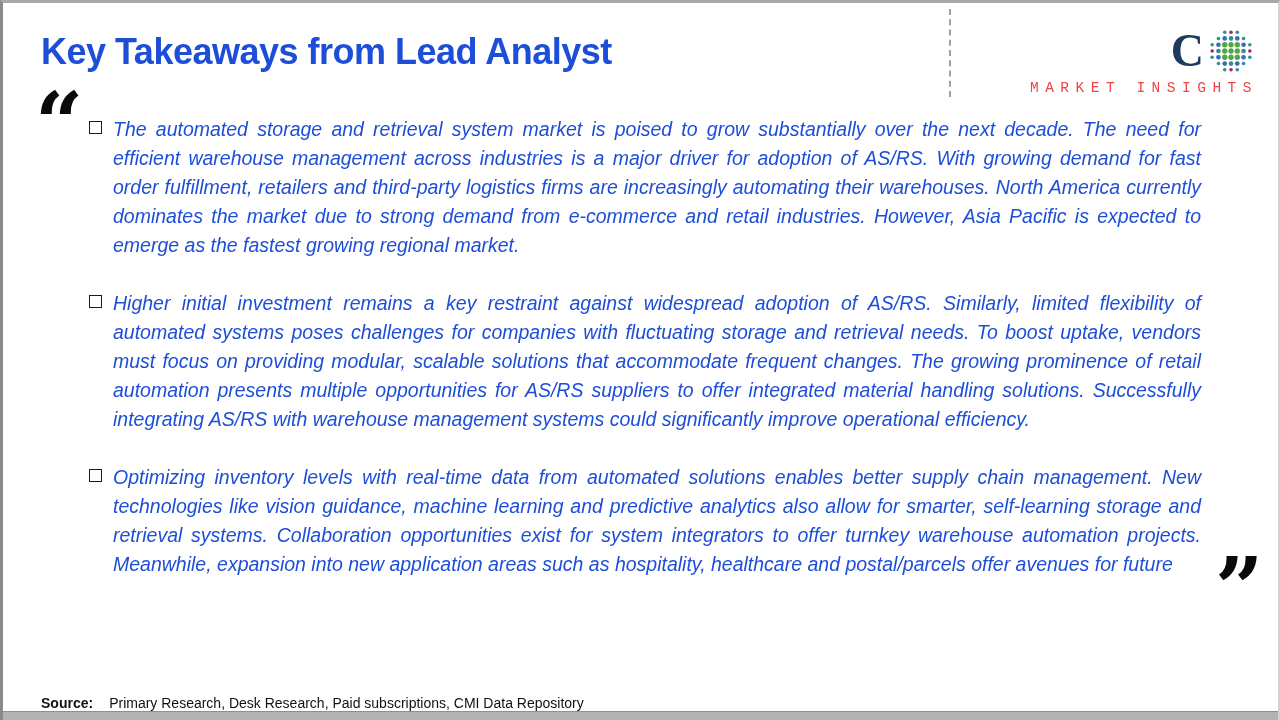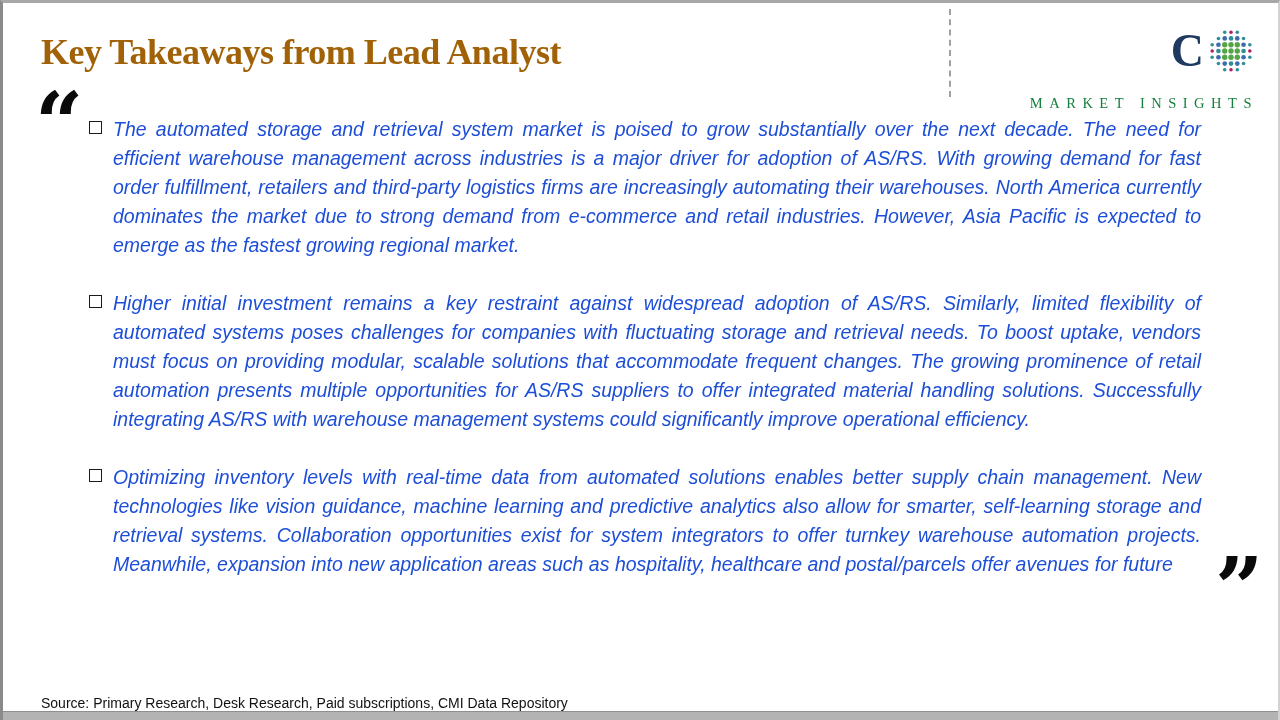--- a/index.html
+++ b/index.html
@@ -9,40 +9,39 @@
     background:#ffffff;
     box-sizing:border-box;
     border-left:3px solid #8a8a8a;
     border-top:3px solid #a8a8a8;
     border-right:2px solid #d2d2d2;
     overflow:hidden;
     font-family:"Liberation Sans",sans-serif;
   }
   .page-title{
     position:absolute;left:38px;top:28px;
-    font-size:36px;font-weight:bold;color:#a16207;
+    font-size:36px;font-weight:bold;color:#1d4ed8;
     letter-spacing:-0.5px;
-    font-family:Liberation Serif, serif;
   }
   
   .logo{
     position:absolute;right:20px;top:22px;width:296px;
     text-align:center;
   }
   .logo-row{
     display:flex;align-items:center;justify-content:flex-end;
     color:#20395f;
     font-family:"Liberation Serif",serif;
     font-weight:700;font-size:46px;line-height:1;
   }
   .logo-row .globe{width:52px;height:52px;margin:0 1px;display:block;}
   .logo-tagline{
-    margin-top:18px;
-    font-family:Liberation Serif, serif;
-    font-size:14.5px;color:#15803d;
+    margin-top:3px;
+    font-family:Liberation Mono, monospace;
+    font-size:14.5px;color:#ef4444;
     letter-spacing:6.5px;white-space:nowrap;
     text-align:right;
   }
   .separator{
     position:absolute;left:946px;top:6px;height:88px;width:0;
     border-left:2px dashed #a0a0a0;
   }
   
   .quote{
     position:absolute;
@@ -68,22 +67,22 @@
     width:13px;height:13px;
     border:1.7px solid #1a1a1a;
     background:#fff;
     box-sizing:border-box;
   }
   
   .source-line{
     position:absolute;left:38px;top:692px;
     font-size:14px;color:#111;
   }
-  .source-line .lbl{font-weight:normal;text-align:center;}
-  .source-line .txt{margin-left:4px;}
+  .source-line .lbl{font-weight:bold;text-align:center;}
+  .source-line .txt{margin-left:16px;}
   .bottom-bar{
     position:absolute;left:0;right:0;bottom:0;height:8px;
     background:#b3b3b3;border-top:1px solid #8f8f8f;
   }
 </style>
 </head>
 <body>
 
 <div class="slide">
 

